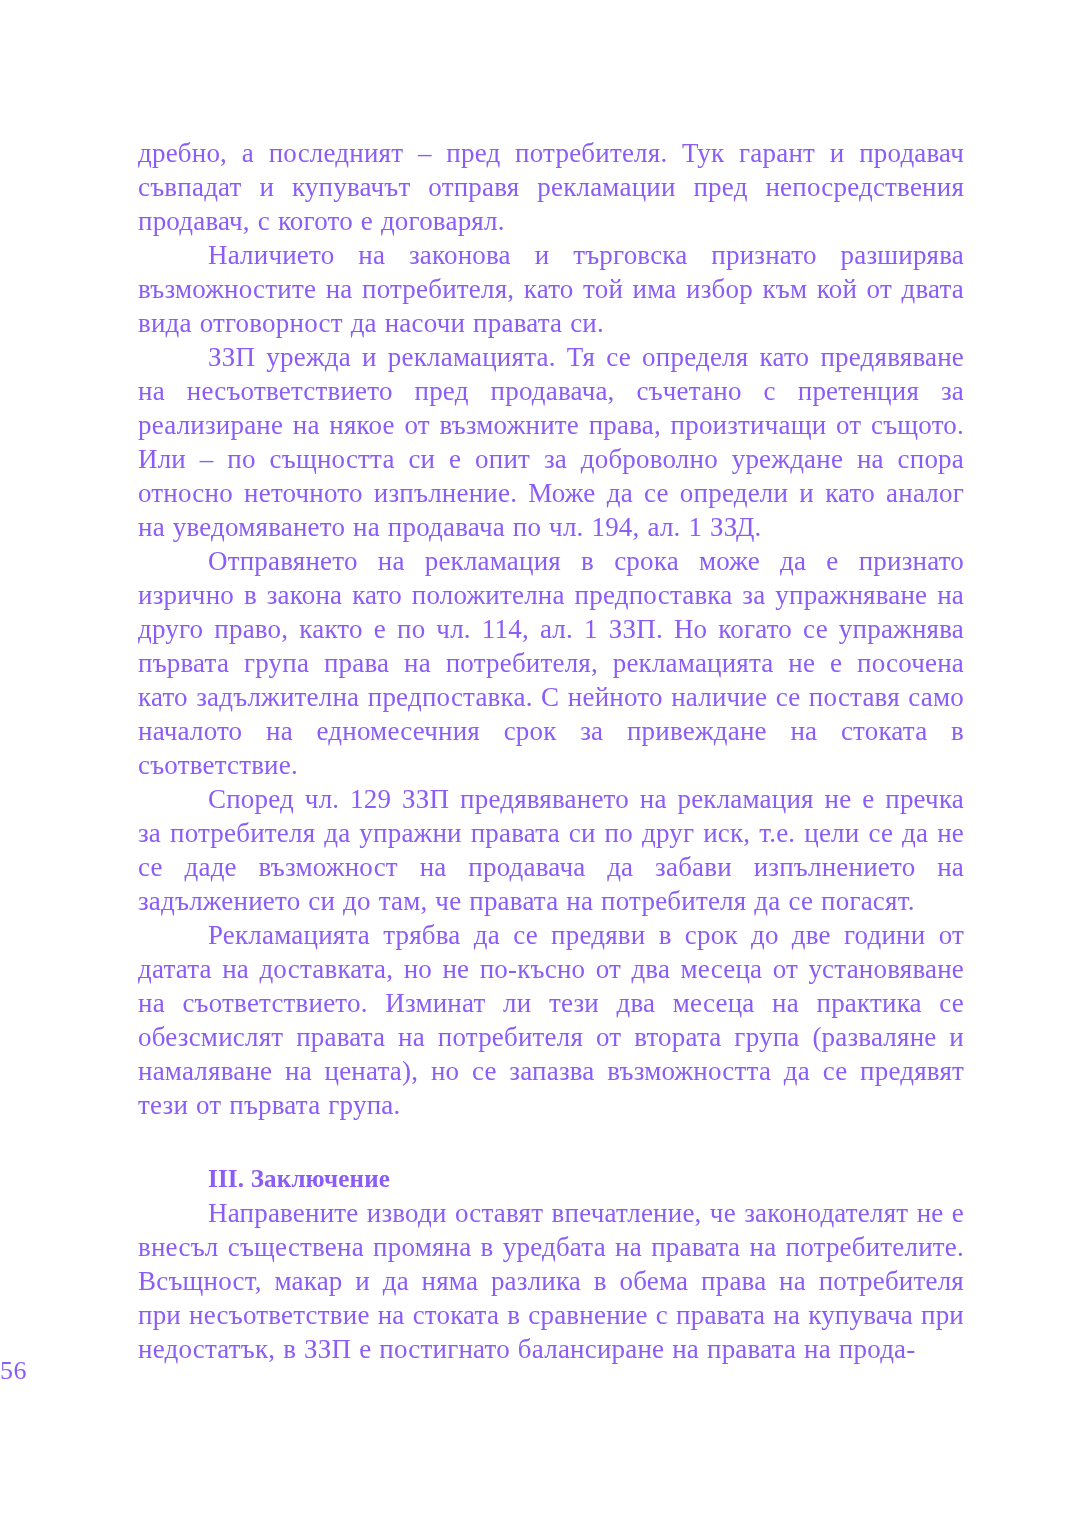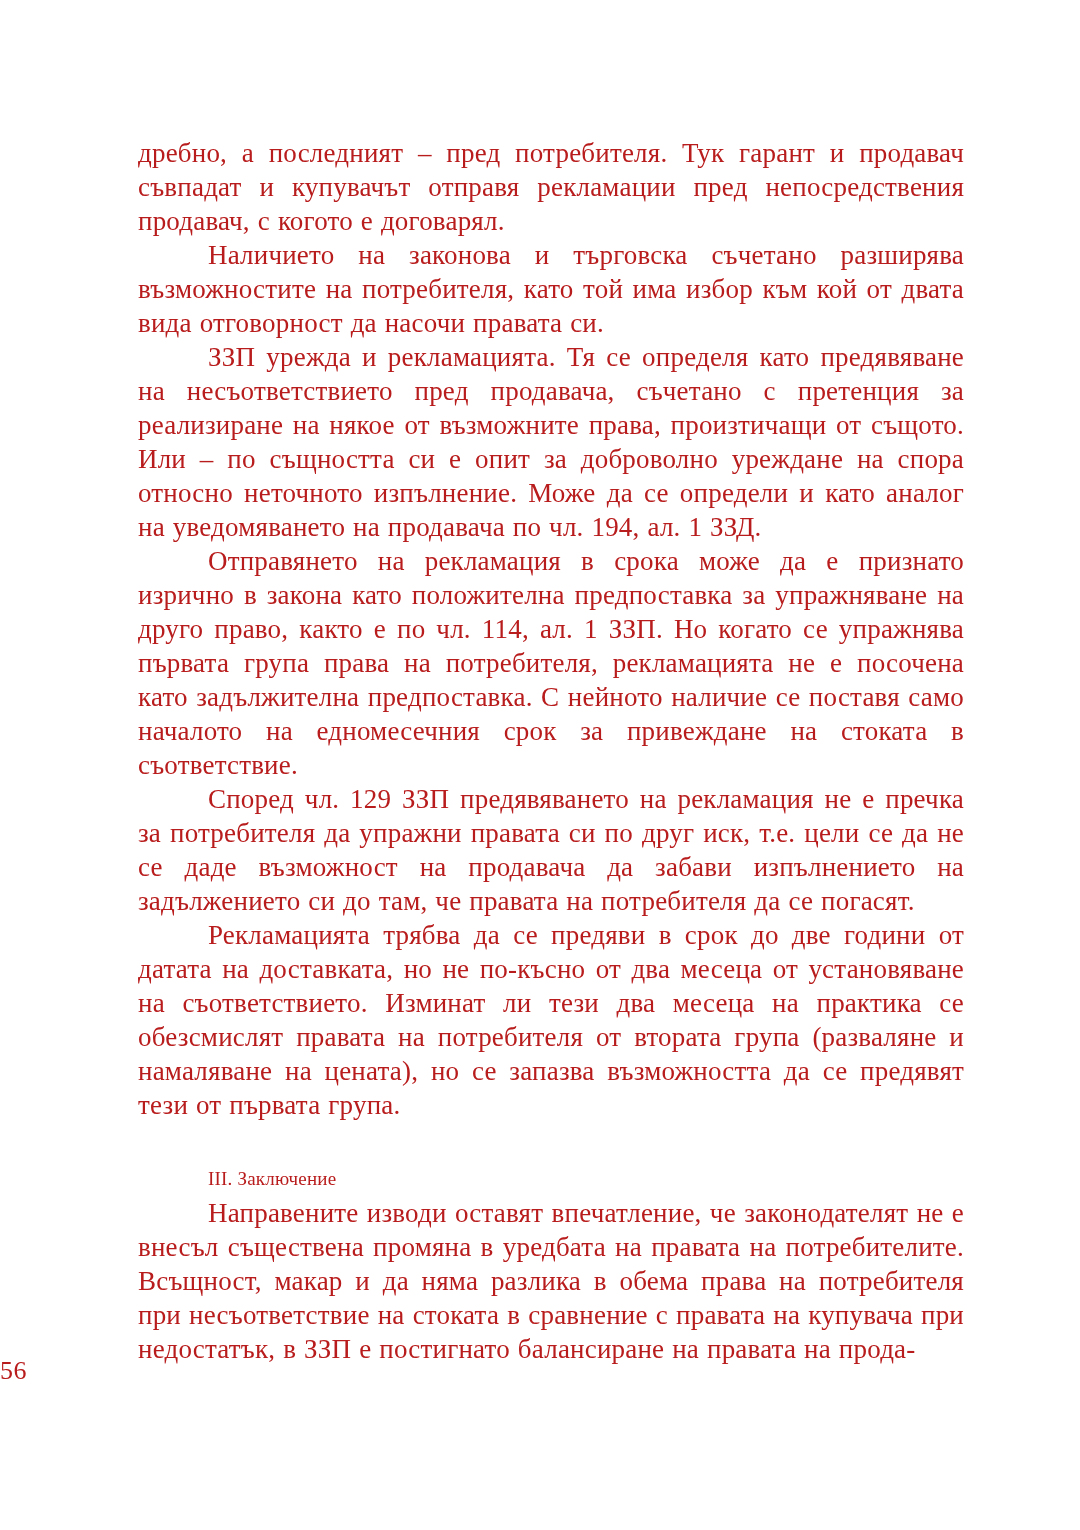--- a/index.html
+++ b/index.html
@@ -6,21 +6,21 @@
       margin: 0;
       padding: 0;
       background: #ffffff;
     }
     .page {
       position: relative;
       width: 1016px;
       height: 1530px;
       background: #ffffff;
       font-family: "Liberation Serif", "DejaVu Serif", serif;
-      color: #b91c1c;
+      color: #8b5cf6;
       overflow: hidden;
     }
     .content {
       position: absolute;
       left: 138px;
       top: 136px;
       width: 826px;
     }
     .para {
       margin: 0;
@@ -28,43 +28,43 @@
       line-height: 34px;
       text-align: justify;
       letter-spacing: 0.2px;
       word-spacing: 1px;
     }
     .para.indent {
       text-indent: 70px;
     }
     .section-heading {
       margin: 40px 0 0 0;
-      font-size: 19px;
+      font-size: 25px;
       line-height: 34px;
-      font-weight: normal;
+      font-weight: bold;
       text-indent: 70px;
       letter-spacing: 0.2px;
     }
     .page-number {
       position: absolute;
       left: 0;
       right: 0;
       top: 1356px;
       text-align: left;
       font-size: 26px;
       letter-spacing: 0.5px;
     }
   </style>
 </head>
 <body>
 
 <div class="page">
   <div class="content">
     <p class="para">дребно, а последният – пред потребителя. Тук гарант и продавач съвпадат и купувачът отправя рекламации пред непосредствения продавач, с когото е договарял.</p>
-    <p class="para indent">Наличието на законова и търговска съчетано разширява възможностите на потребителя, като той има избор към кой от двата вида отговорност да насочи правата си.</p>
+    <p class="para indent">Наличието на законова и търговска признато разширява възможностите на потребителя, като той има избор към кой от двата вида отговорност да насочи правата си.</p>
     <p class="para indent">ЗЗП урежда и рекламацията. Тя се определя като предявяване на несъответствието пред продавача, съчетано с претенция за реализиране на някое от възможните права, произтичащи от същото. Или – по същността си е опит за доброволно уреждане на спора относно неточното изпълнение. Може да се определи и като аналог на уведомяването на продавача по чл. 194, ал. 1 ЗЗД.</p>
     <p class="para indent">Отправянето на рекламация в срока може да е признато изрично в закона като положителна предпоставка за упражняване на друго право, както е по чл. 114, ал. 1 ЗЗП. Но когато се упражнява първата група права на потребителя, рекламацията не е посочена като задължителна предпоставка. С нейното наличие се поставя само началото на едномесечния срок за привеждане на стоката в съответствие.</p>
     <p class="para indent">Според чл. 129 ЗЗП предявяването на рекламация не е пречка за потребителя да упражни правата си по друг иск, т.е. цели се да не се даде възможност на продавача да забави изпълнението на задължението си до там, че правата на потребителя да се погасят.</p>
     <p class="para indent">Рекламацията трябва да се предяви в срок до две години от датата на доставката, но не по-късно от два месеца от установяване на съответствието. Изминат ли тези два месеца на практика се обезсмислят правата на потребителя от втората група (разваляне и намаляване на цената), но се запазва възможността да се предявят тези от първата група.</p>
     <h2 class="section-heading">III. Заключение</h2>
     <p class="para indent">Направените изводи оставят впечатление, че законодателят не е внесъл съществена промяна в уредбата на правата на потребителите. Всъщност, макар и да няма разлика в обема права на потребителя при несъответствие на стоката в сравнение с правата на купувача при недостатък, в ЗЗП е постигнато балансиране на правата на прода-</p>
   </div>
   <div class="page-number">56</div>
 </div>
 

